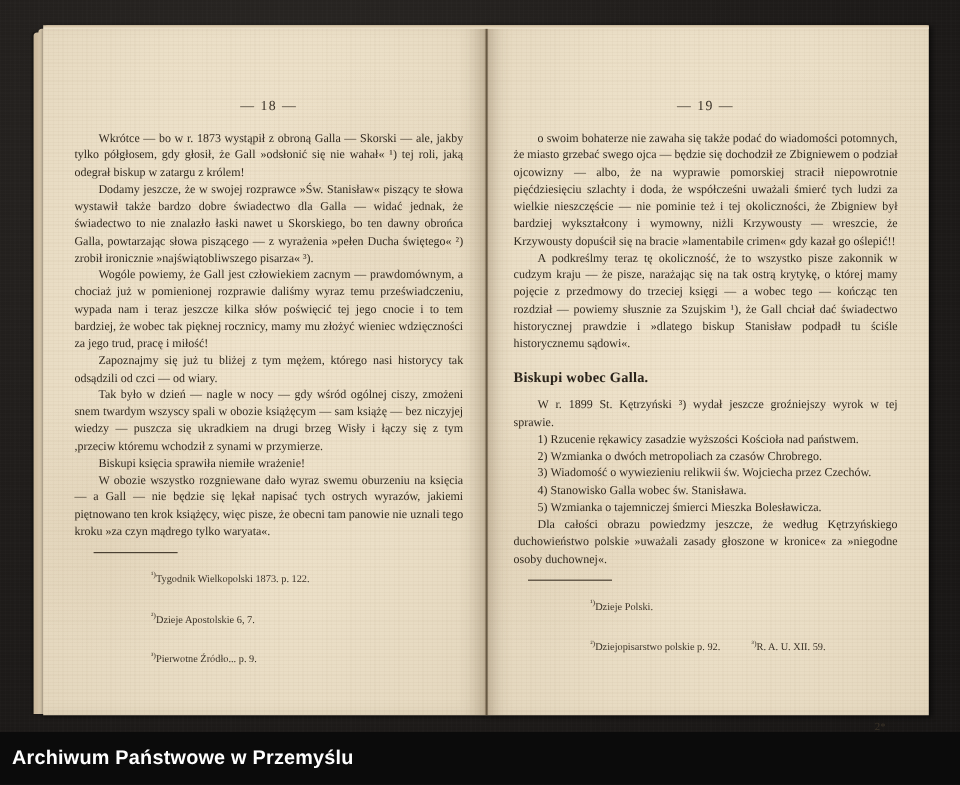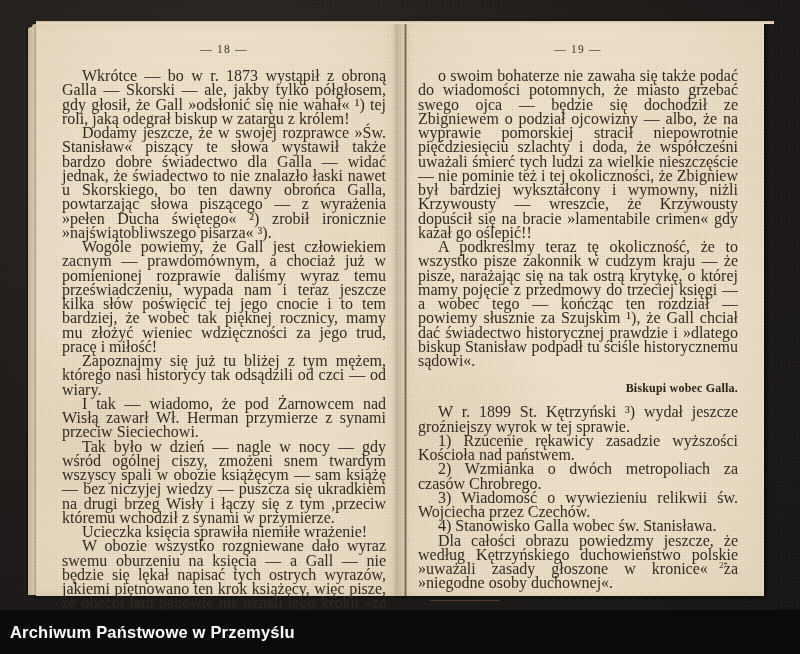--- a/index.html
+++ b/index.html
@@ -91,21 +91,21 @@
   }
 
   .page-left {
     left: 8px;
     width: 370px;
     border-top-left-radius: 4px;
     box-shadow: inset -14px 0 18px -10px rgba(90,70,45,.45),
                 0 1px 3px rgba(0,0,0,.5);
   }
   .page-right {
-    left: 368px;
+    left: 378px;
     width: 368px;
     border-top-right-radius: 2px;
     box-shadow: inset 12px 0 16px -10px rgba(90,70,45,.42),
                 2px 1px 4px rgba(0,0,0,.55);
   }
 
   
   .gutter {
     position: absolute;
     left: 376px;
@@ -122,47 +122,48 @@
     top: 0;
     width: 738px;
     height: 3px;
     background: linear-gradient(180deg, #cdbb9d, #efe4ce);
   }
 
   .page-inner {
     position: relative;
     height: 100%;
     box-sizing: border-box;
+    margin-top: 40px;
   }
   .page-left .page-inner  { padding: 22px 20px 0 26px; }
   .page-right .page-inner { padding: 22px 26px 0 22px; }
 
   .folio {
     text-align: center;
     font-size: 11.5px;
     letter-spacing: 1.2px;
     color: #3a3228;
     margin-bottom: 14px;
     font-family: "Liberation Serif", serif;
   }
 
   .body-text p {
     margin: 0;
-    font-size: 16px;
+    font-size: 10px;
     line-height: 14.25px;
     text-align: justify;
     text-justify: inter-word;
     color: #322a20;
     text-indent: 20px;
     font-family: "Liberation Serif", serif;
     -webkit-font-smoothing: none;
   }
 
   .section-heading {
-    text-align: right;
+    text-align: left;
     font-weight: bold;
     font-size: 12px;
     color: #2a231a;
     margin: 13px 0 9px 0;
     letter-spacing: .2px;
     font-family: "Liberation Serif", serif;
   }
 
   .fn-rule {
     width: 70px;
@@ -228,23 +229,22 @@
 
     <div class="page page-left">
       <div class="page-inner">
         <div class="folio">—  18  —</div>
 
         <div class="body-text">
           <p>Wkrótce — bo w r. 1873 wystąpił z obroną Galla — Skorski — ale, jakby tylko półgłosem, gdy głosił, że Gall »odsłonić się nie wahał« ¹) tej roli, jaką odegrał biskup w zatargu z królem!</p>
           <p>Dodamy jeszcze, że w swojej rozprawce »Św. Stanisław« piszący te słowa wystawił także bardzo dobre świadectwo dla Galla — widać jednak, że świadectwo to nie znalazło łaski nawet u Skorskiego, bo ten dawny obrońca Galla, powtarzając słowa piszącego — z wyrażenia »pełen Ducha świętego« ²) zrobił ironicznie »najświątobliwszego pisarza« ³).</p>
           <p>Wogóle powiemy, że Gall jest człowiekiem zacnym — prawdomównym, a chociaż już w pomienionej rozprawie daliśmy wyraz temu przeświadczeniu, wypada nam i teraz jeszcze kilka słów poświęcić tej jego cnocie i to tem bardziej, że wobec tak pięknej rocznicy, mamy mu złożyć wieniec wdzięczności za jego trud, pracę i miłość!</p>
           <p>Zapoznajmy się już tu bliżej z tym mężem, którego nasi historycy tak odsądzili od czci — od wiary.</p>
-          <p>I tak — wiadomo, że pod Żarnowcem nad Wisłą zawarł Wł. Herman przymierze z synami przeciw Sieciechowi.</p>
           <p>Tak było w dzień — nagle w nocy — gdy wśród ogólnej ciszy, zmożeni snem twardym wszyscy spali w obozie książęcym — sam książę — bez niczyjej wiedzy — puszcza się ukradkiem na drugi brzeg Wisły i łączy się z tym ,przeciw któremu wchodził z synami w przymierze.</p>
-          <p>Ucieczka księcia sprawiła niemiłe wrażenie!</p>
+          <p>Biskupi księcia sprawiła niemiłe wrażenie!</p>
           <p>W obozie wszystko rozgniewane dało wyraz swemu oburzeniu na księcia — a Gall — nie będzie się lękał napisać tych ostrych wyrazów, jakiemi piętnowano ten krok książęcy, więc pisze, że obecni tam panowie nie uznali tego kroku »za czyn mądrego tylko waryata«.</p>
         </div>
 
         <div class="fn-rule"></div>
 
         <div class="footnotes">
           <div class="fn">
             <sup>¹)</sup><span>Tygodnik Wielkopolski 1873. p. 122.</span>
           </div>
           <div class="fn">
@@ -267,20 +267,21 @@
         </div>
 
         <div class="section-heading">Biskupi wobec Galla.</div>
 
         <div class="body-text">
           <p>W r. 1899 St. Kętrzyński ³) wydał jeszcze groźniejszy wyrok w tej sprawie.</p>
           <p>1) Rzucenie rękawicy zasadzie wyższości Kościoła nad państwem.</p>
           <p>2) Wzmianka o dwóch metropoliach za czasów Chrobrego.</p>
           <p>3) Wiadomość o wywiezieniu relikwii św. Wojciecha przez Czechów.</p>
           <p>4) Stanowisko Galla wobec św. Stanisława.</p>
+          <p>5) Wzmianka o tajemniczej śmierci Mieszka Bolesławicza.</p>
           <p>Dla całości obrazu powiedzmy jeszcze, że według Kętrzyńskiego duchowieństwo polskie »uważali zasady głoszone w kronice« za »niegodne osoby duchownej«.</p>
         </div>
 
         <div class="fn-rule"></div>
 
         <div class="footnotes">
           <div class="fn">
             <sup>¹)</sup><span>Dzieje Polski.</span>
           </div>
           <div class="fn">

